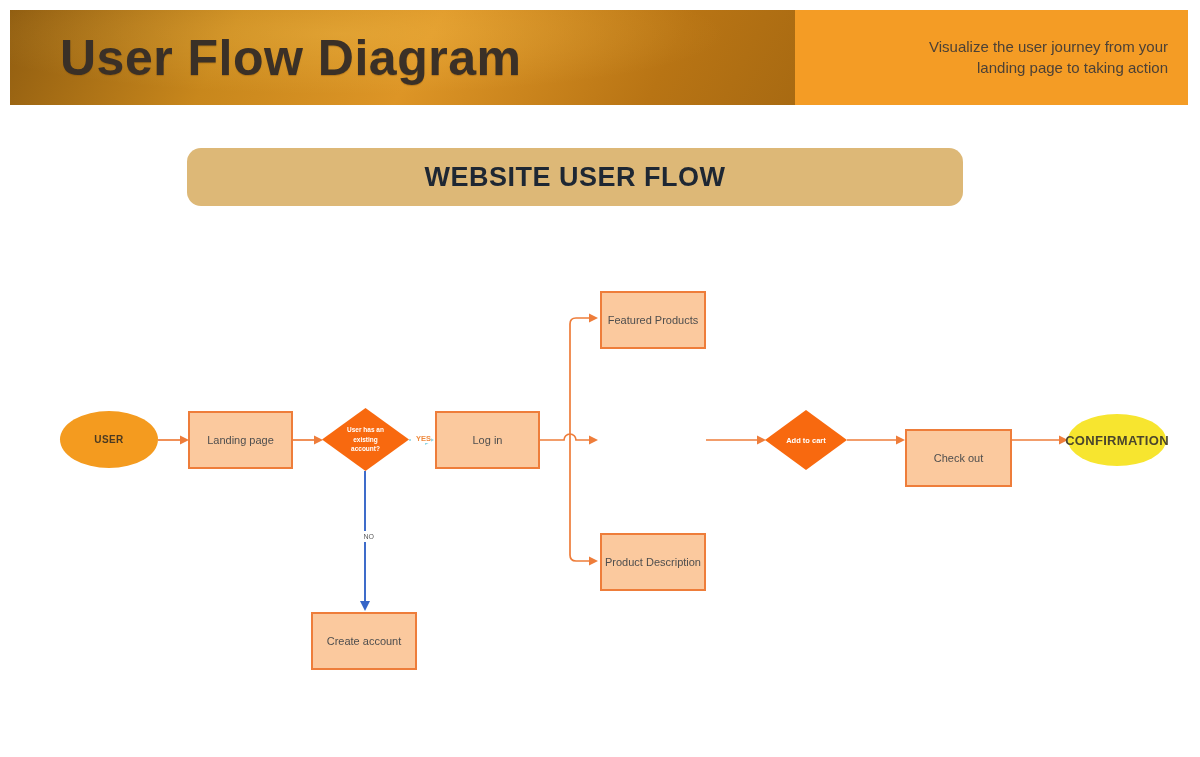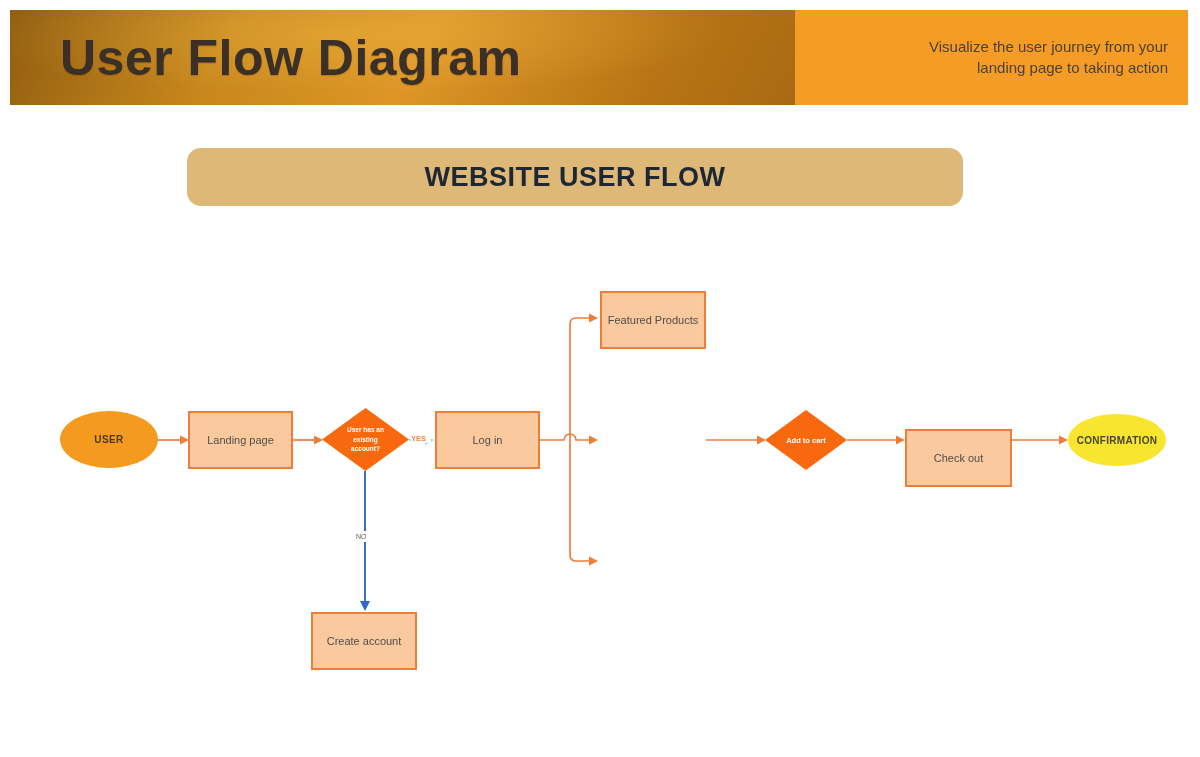--- a/index.html
+++ b/index.html
@@ -45,27 +45,27 @@
   .ec { stroke:#8ed7e6; stroke-width:1.6; fill:none; }
   .ac { fill:#8ed7e6; }
   .eb { stroke:#3565c8; stroke-width:1.9; fill:none; }
   .ab { fill:#3565c8; }
 
   .node { position:absolute; display:flex; align-items:center; justify-content:center;
           text-align:center; }
   .rect { background:#fbc99e; border:2px solid #ee7d3a; color:#4e4e4e; font-size:11px; }
   .ellipse { border-radius:50%; font-weight:bold; }
   .start   { background:#f49b1f; color:#4a3a22; font-size:10px; letter-spacing:0.4px; }
-  .confirm { background:#f7e52f; color:#4a452c; font-size:10px; letter-spacing:0.3px; }
+  .confirm { background:#f7e52f; color:#4a452c; font-size:13px; letter-spacing:0.3px; }
   .diamond { background:#f8690f; color:#ffffff; font-weight:bold;
              clip-path:polygon(50% 0, 100% 50%, 50% 100%, 0 50%); }
   .diamond.q span { width:50px; font-size:6.5px; line-height:1.5; }
   .diamond.cart span { font-size:7.5px; }
 
-  .edge-label { position:absolute; background:#ffffff; text-align:left; }
+  .edge-label { position:absolute; background:#ffffff; text-align:right; }
   .yes-label { left:411px; top:434px; width:20px; font-size:7.5px; font-weight:bold; color:#ef8a3e; }
   .no-label  { left:356px; top:531px; width:18px; font-size:7px; color:#5a5a5a; padding:2px 0; }
 </style>
 </head>
 <body>
 
 <div class="page">
 
   <div class="header">
     <div class="header-left">
@@ -143,20 +143,23 @@
 
     <div class="node rect" style="left:311px; top:612px; width:106px; height:58px;">
       <span>Create account</span>
     </div>
 
     <div class="node rect" style="left:600px; top:291px; width:106px; height:58px;">
       <span>Featured Products</span>
     </div>
 
 
+    <div class="node rect" style="left:600px; top:533px; width:106px; height:58px;">
+      <span>Product Description</span>
+    </div>
 
     <div class="node diamond cart" style="left:765px; top:410px; width:82px; height:60px;">
       <span>Add to cart</span>
     </div>
 
     <div class="node rect" style="left:905px; top:429px; width:107px; height:58px;">
       <span>Check out</span>
     </div>
 
     <div class="node ellipse confirm" style="left:1068px; top:414px; width:98px; height:52px;">

